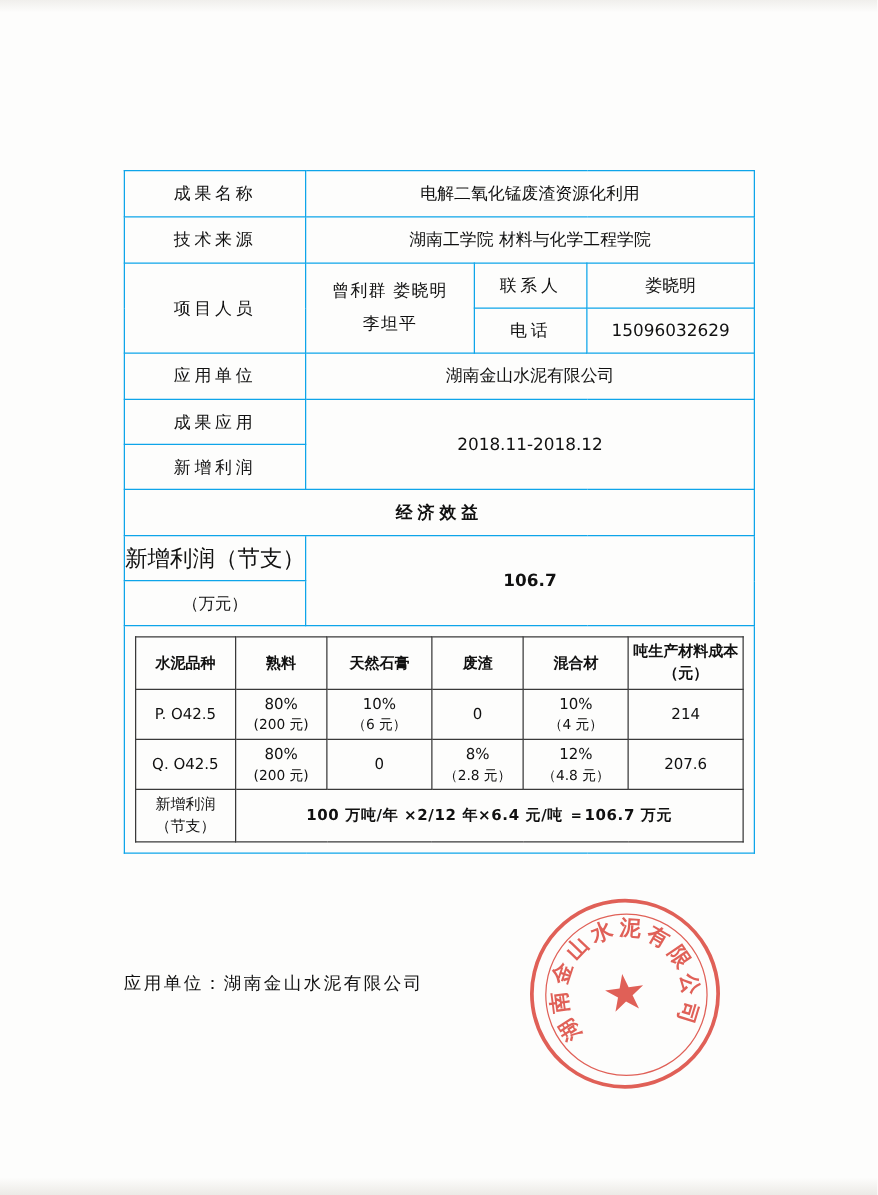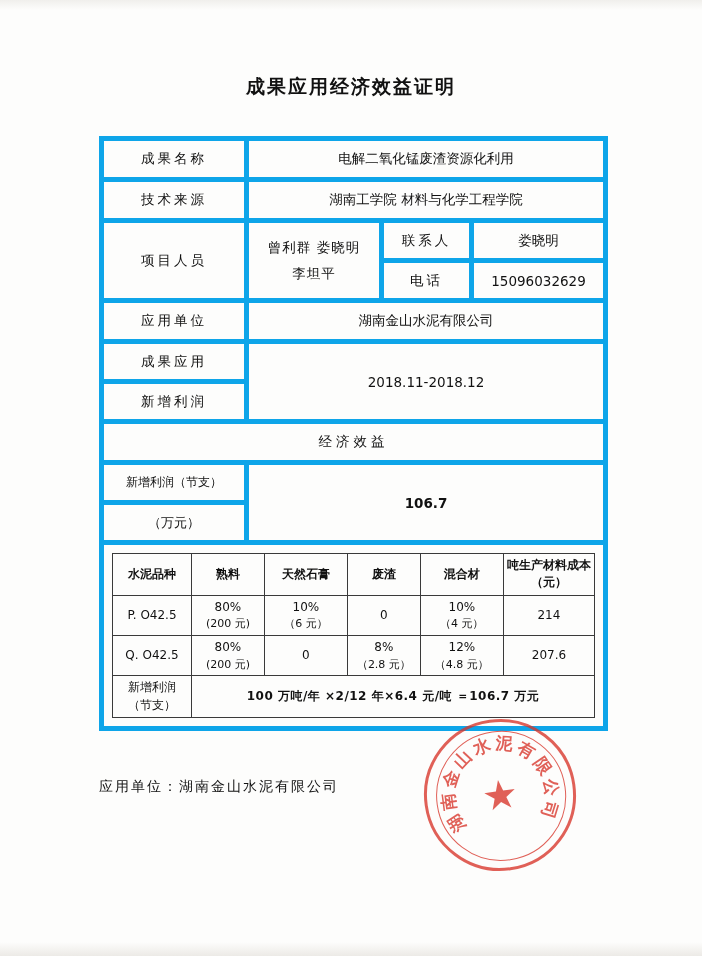--- a/index.html
+++ b/index.html
@@ -35,36 +35,36 @@
   }
   .main-table {
     position: absolute;
     left: 99px;
     top: 136px;
     width: 504px;
     border-collapse: collapse;
     table-layout: fixed;
   }
   .main-table td {
-    border: 5px solid #0ea5e9;
+    border: 1px solid #0ea5e9;
     padding: 0;
     text-align: center;
     vertical-align: middle;
     font-size: 13.5px;
     color: #111;
   }
   .lbl {
     letter-spacing: 3px;
     font-size: 14px;
   }
   .row-h1 { height: 36px; }
   .row-h2 { height: 35px; }
   .sect-title {
     font-size: 15px;
-    font-weight: normal;
+    font-weight: bold;
     letter-spacing: 4px;
     height: 36px;
   }
   .big-num {
     font-size: 15px;
     font-weight: bold;
   }
   .member-line {
     line-height: 1.9;
     letter-spacing: 1px;
@@ -194,21 +194,20 @@
     left: 0; bottom: 0; width: 702px; height: 14px;
     background: linear-gradient(#fdfdfc, #eceae6);
   }
 </style>
 </head>
 <body>
 
 <div class="page">
   <div class="page-edge-top"></div>
 
-  <div class="doc-title">成果应用经济效益证明</div>
 
   <table class="main-table">
     <colgroup>
       <col style="width:145px">
       <col style="width:135px">
       <col style="width:90px">
       <col style="width:134px">
     </colgroup>
     <tbody>
       <tr>
@@ -240,21 +239,21 @@
         <td class="row-h2 lbl">成果应用</td>
         <td class="row-h2" colspan="3" rowspan="2">2018.11-2018.12</td>
       </tr>
       <tr>
         <td class="row-h2 lbl">新增利润</td>
       </tr>
       <tr>
         <td class="sect-title" colspan="4">经济效益</td>
       </tr>
       <tr>
-        <td class="row-h2" style="font-size:12px">新增利润（节支）</td>
+        <td class="row-h2" style="font-size:18px">新增利润（节支）</td>
         <td class="row-h2 big-num" colspan="3" rowspan="2">106.7</td>
       </tr>
       <tr>
         <td class="row-h2" style="font-size:13px">（万元）</td>
       </tr>
       <tr>
         <td colspan="4" style="text-align:left">
           <div class="basis-wrap">
             <table class="inner-table">
               <colgroup>

